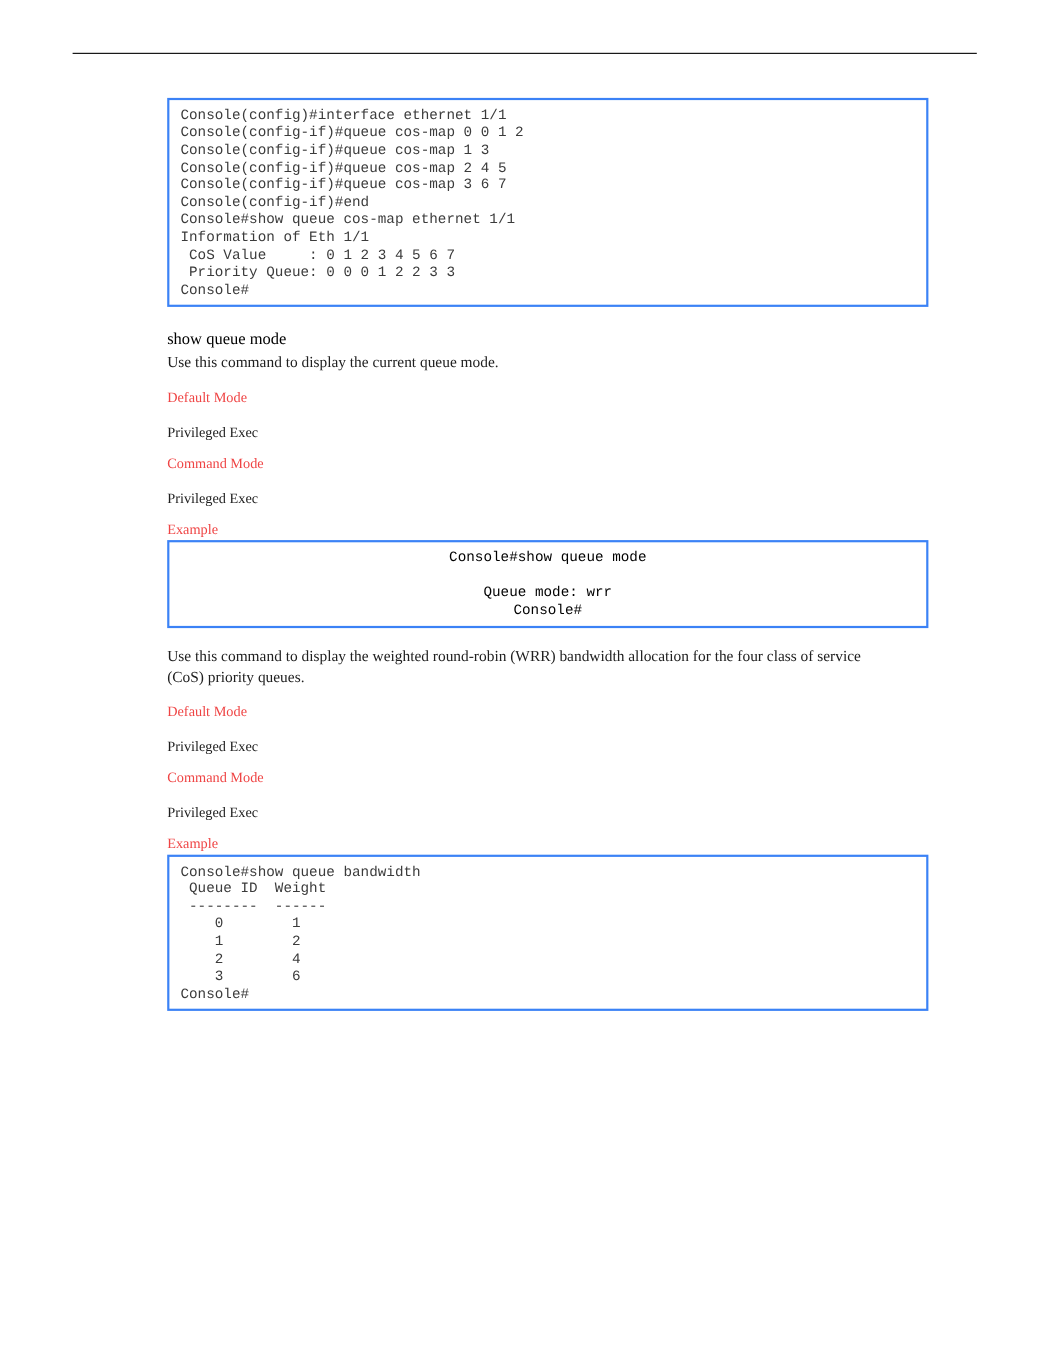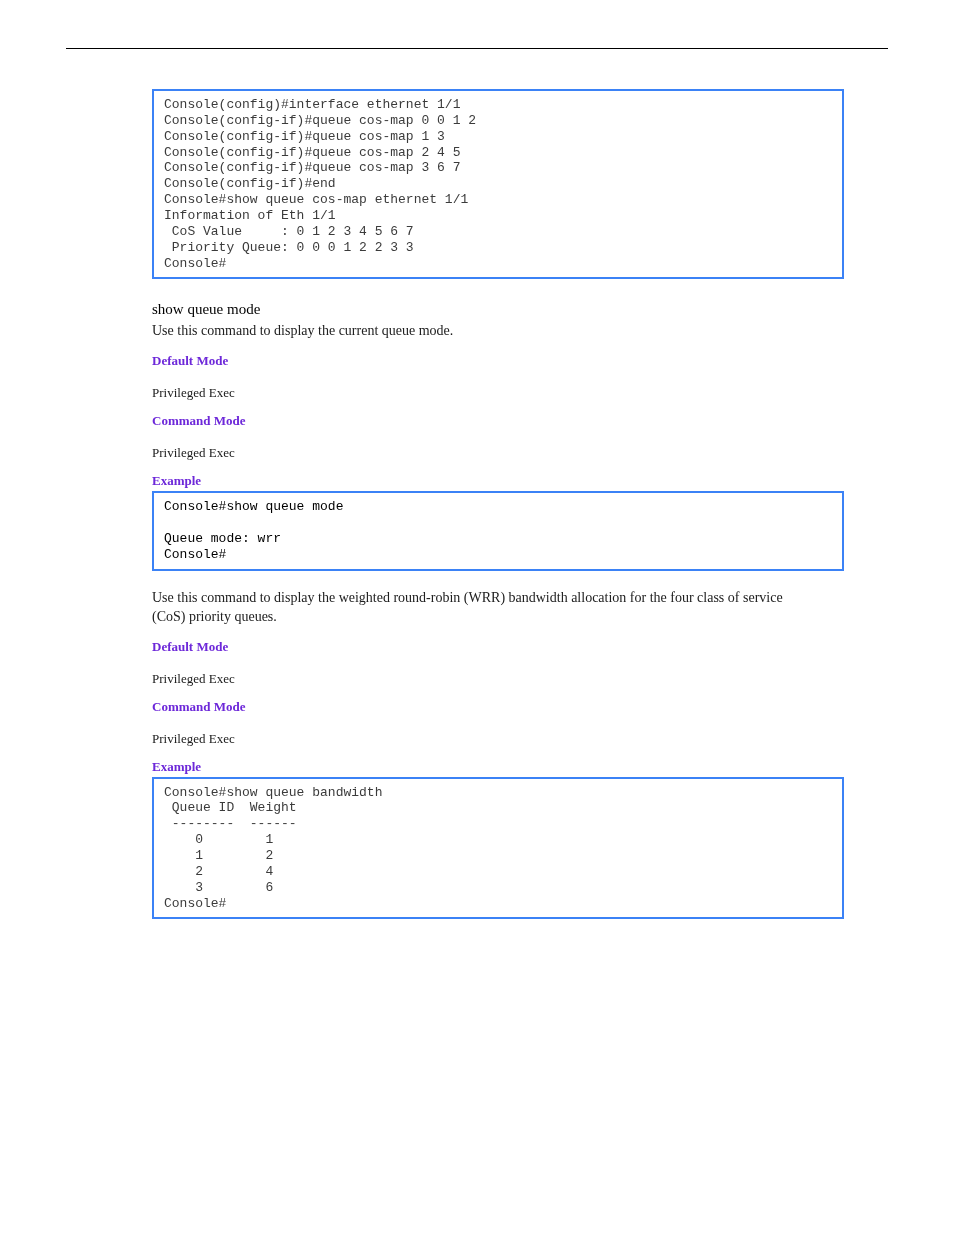--- a/index.html
+++ b/index.html
@@ -34,38 +34,39 @@
     font-size: 13px;
     line-height: 1.22;
     color: #3b3b3b;
     white-space: pre;
     overflow: hidden;
   }
   .heavy-box {
     border-width: 2px;
     font-size: 13px;
     color: #000;
+    text-align: center;
   }
   .h3 {
     font-size: 15px;
     font-weight: normal;
     margin: 22px 0 4px 86px;
     color: #000;
   }
   .para {
     font-size: 14px;
     line-height: 1.35;
     margin: 0 90px 10px 86px;
     color: #202020;
   }
   .subhead {
     font-size: 13px;
-    font-weight: bold;
+    font-weight: normal;
     margin: 12px 0 2px 86px;
-    color: #6d28d9;
+    color: #ef4444;
   }
   .subval {
     font-size: 13px;
     margin: 16px 90px 6px 86px;
     color: #202020;
   }
   .footer {
     font-size: 11px;
     text-align: center;
     color: #666;

